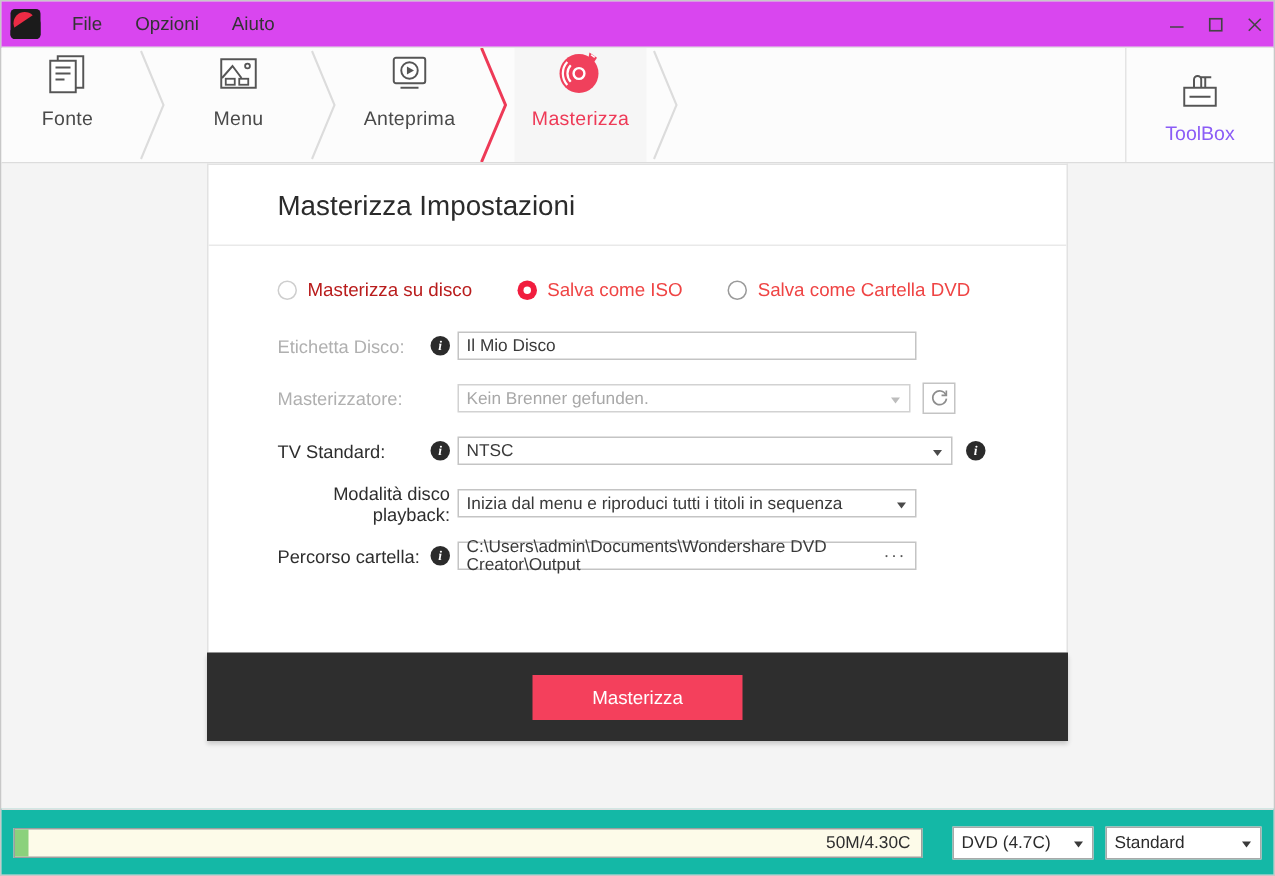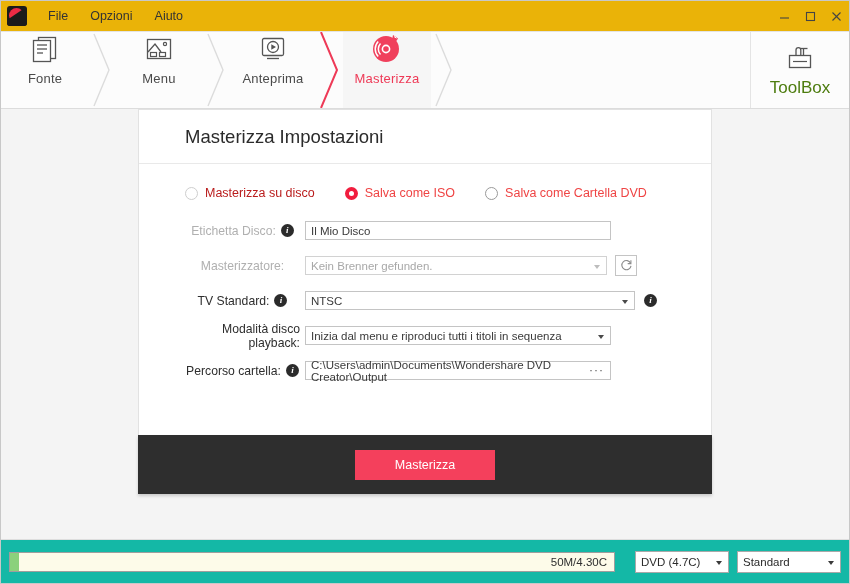--- a/index.html
+++ b/index.html
@@ -22,21 +22,21 @@
     background: #f4f4f4;
     border: 1px solid #c8c8c8;
     box-sizing: border-box;
     display: flex;
     flex-direction: column;
   }
 
   
   .titlebar {
     height: 30px;
-    background: #eab308;
+    background: #d946ef;
     border-bottom: 1px solid #e4e4e4;
     display: flex;
     align-items: center;
     flex: none;
     position: relative;
   }
   .app-logo {
     width: 20px;
     height: 20px;
     margin-left: 6px;
@@ -148,21 +148,21 @@
     right: 0; top: 0; bottom: 0;
     width: 98px;
     border-left: 1px solid #e4e4e4;
     display: flex;
     flex-direction: column;
     align-items: center;
     justify-content: center;
     cursor: default;
   }
   .toolbox .ico { margin-bottom: 6px; height: 30px; display:flex; align-items:flex-end; }
-  .toolbox .lbl { font-size: 17px; color: #4d7c0f; }
+  .toolbox .lbl { font-size: 13px; color: #8b5cf6; }
 
   
   .body {
     flex: 1;
     background: #f4f4f4;
     position: relative;
   }
 
   .card {
     position: absolute;
@@ -242,21 +242,21 @@
   }
   .flabel {
     width: 120px;
     min-width: 120px;
     text-align: right;
     font-size: 12.2px;
     color: #2e2e2e;
     padding-right: 5px;
     display: flex;
     align-items: center;
-    justify-content: center;
+    justify-content: space-between;
     gap: 5px;
     box-sizing: border-box;
     margin-left: 46px;
   }
   .flabel.dim { color: #b0b0b0; }
   .flabel.wide { width: 120px; }
 
   .infoi {
     width: 13px; height: 13px;
     border-radius: 50%;

